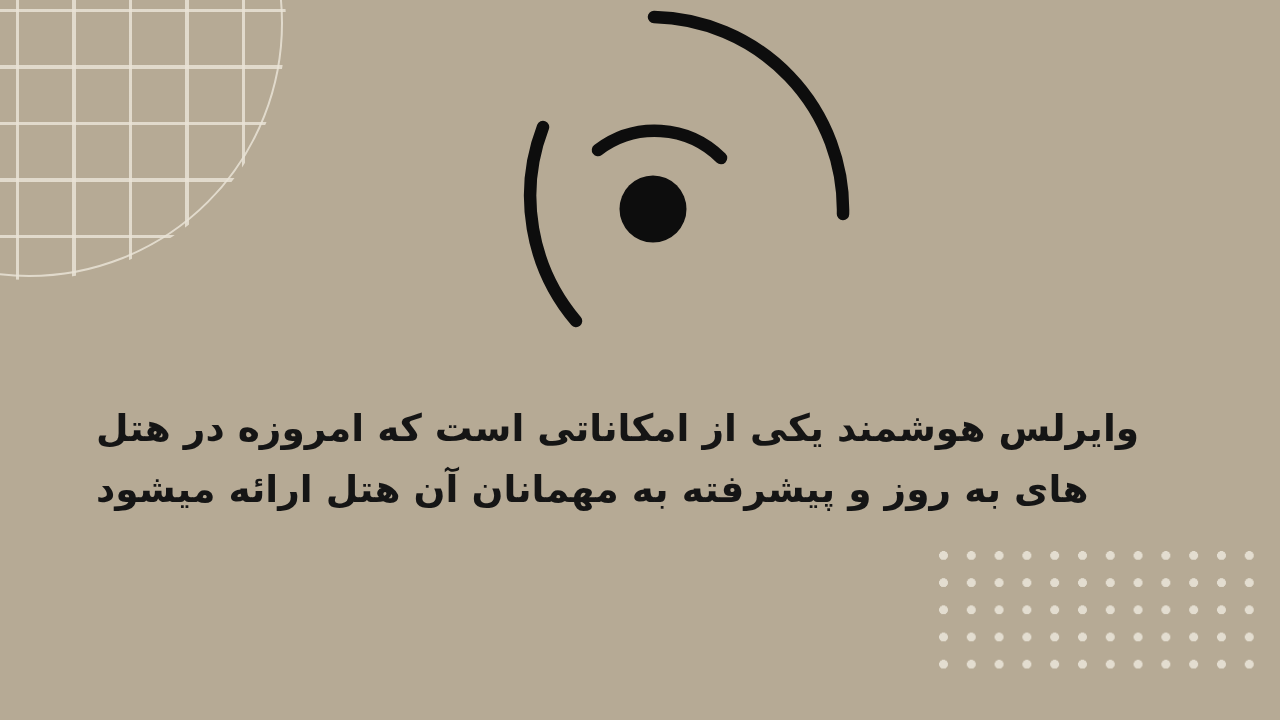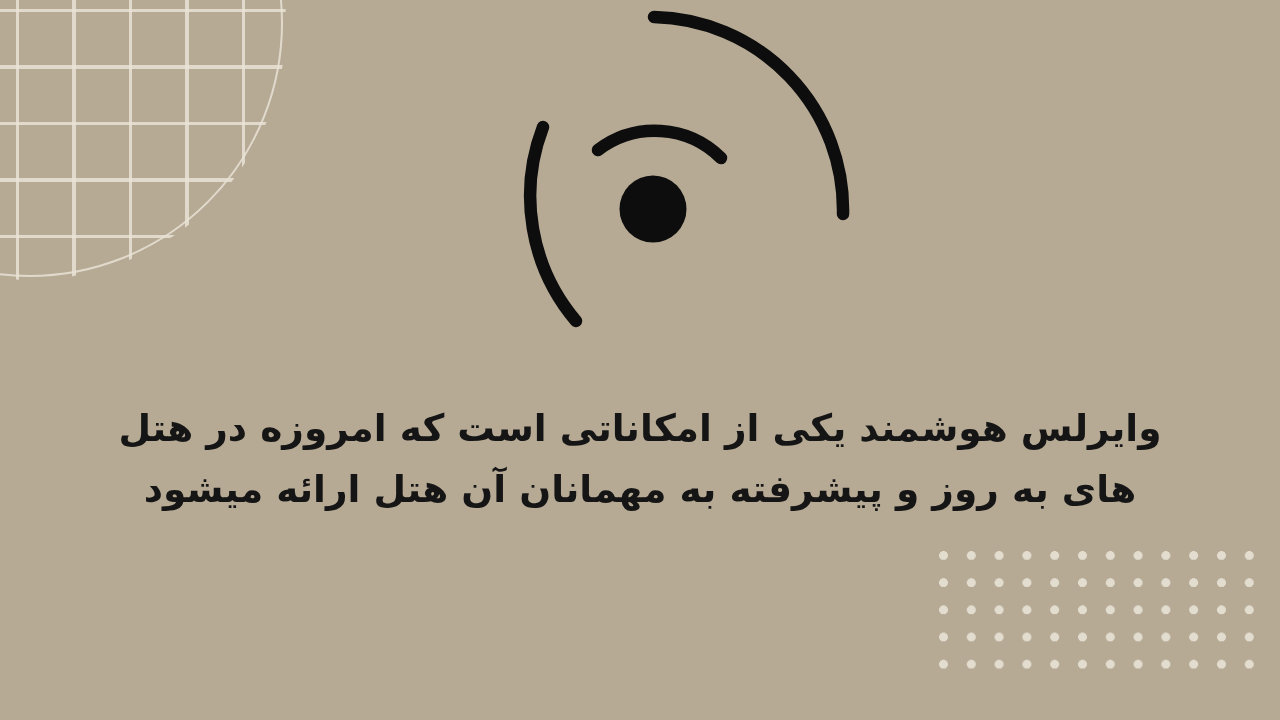--- a/index.html
+++ b/index.html
@@ -81,21 +81,21 @@
     pointer-events: none;
   }
 
   
   #headline {
     position: absolute;
     left: 0;
     right: 0;
     top: 398px;
     padding: 0 96px;
-    text-align: center;
+    text-align: left;
     direction: rtl;
     unicode-bidi: isolate;
     color: #151515;
     font-family: "DejaVu Sans", "Liberation Sans", sans-serif;
     font-weight: 700;
     font-size: 37.5px;
     line-height: 1.62;
     letter-spacing: 0px;
     white-space: pre-line;
   }

